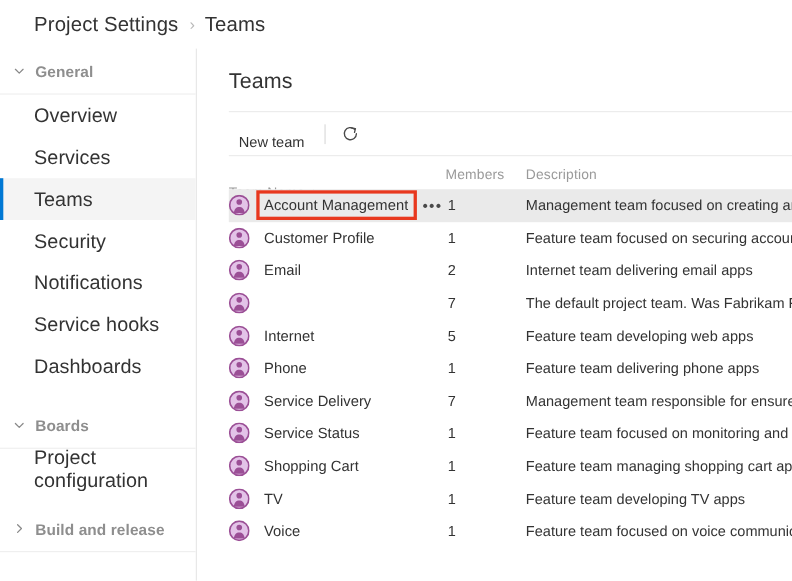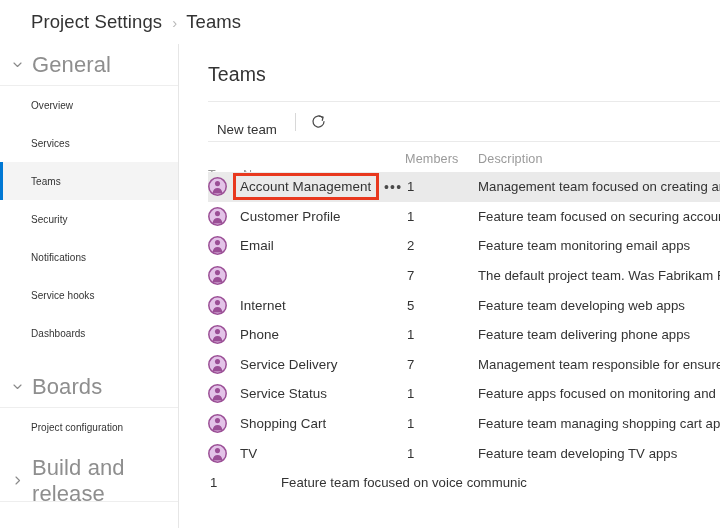--- a/index.html
+++ b/index.html
@@ -69,37 +69,37 @@
     height: 16px;
     display: flex;
     align-items: center;
     justify-content: center;
     color: #8a8a8a;
     flex: 0 0 auto;
     margin-right: 7px;
   }
   .side-group .chev svg { display: block; }
   .side-group-label {
-    font-size: 22px;
+    font-size: 14px;
     color: #8e8e8e;
-    font-weight: 400;
+    font-weight: 700;
     letter-spacing: 0.1px;
   }
 
   .side-item {
     position: relative;
     height: 38px;
     display: flex;
     align-items: center;
     padding-left: 31px;
     cursor: pointer;
     background: transparent;
   }
   .side-item-label {
-    font-size: 10px;
+    font-size: 18px;
     color: #333333;
     letter-spacing: 0.05px;
   }
   .side-item.selected {
     background: #f4f4f4;
   }
   .side-item.selected::before {
     content: "";
     position: absolute;
     left: 0; top: 0;
@@ -415,21 +415,21 @@
                     <circle cx="9.5" cy="9.5" r="8.7" fill="#e3c3e8" stroke="#9b4f96" stroke-width="1.5"></circle>
                     <circle cx="9.5" cy="6.6" r="2.55" fill="#9b4f96"></circle>
                     <path d="M4.6 16.6 C4.9 12.9 6.9 11.1 9.5 11.1 C12.1 11.1 14.1 12.9 14.4 16.6 Z" fill="#9b4f96"></path>
                   </svg>
                 </span>
                 <span class="name-wrap">
                   <span class="team-name">Email</span>
                 </span>
               </div>
               <div class="cell-mem">2</div>
-              <div class="cell-desc">Feature team monitoring email apps</div>
+              <div class="cell-desc">Internet team delivering email apps</div>
             </div>
             <div class="grid-row">
               <div class="cell-name">
                 <span class="avatar">
                   <svg width="19" height="19" viewBox="0 0 19 19">
                     <circle cx="9.5" cy="9.5" r="8.7" fill="#e3c3e8" stroke="#9b4f96" stroke-width="1.5"></circle>
                     <circle cx="9.5" cy="6.6" r="2.55" fill="#9b4f96"></circle>
                     <path d="M4.6 16.6 C4.9 12.9 6.9 11.1 9.5 11.1 C12.1 11.1 14.1 12.9 14.4 16.6 Z" fill="#9b4f96"></path>
                   </svg>
                 </span>
@@ -492,21 +492,21 @@
                     <circle cx="9.5" cy="9.5" r="8.7" fill="#e3c3e8" stroke="#9b4f96" stroke-width="1.5"></circle>
                     <circle cx="9.5" cy="6.6" r="2.55" fill="#9b4f96"></circle>
                     <path d="M4.6 16.6 C4.9 12.9 6.9 11.1 9.5 11.1 C12.1 11.1 14.1 12.9 14.4 16.6 Z" fill="#9b4f96"></path>
                   </svg>
                 </span>
                 <span class="name-wrap">
                   <span class="team-name">Service Status</span>
                 </span>
               </div>
               <div class="cell-mem">1</div>
-              <div class="cell-desc">Feature apps focused on monitoring and </div>
+              <div class="cell-desc">Feature team focused on monitoring and </div>
             </div>
             <div class="grid-row">
               <div class="cell-name">
                 <span class="avatar">
                   <svg width="19" height="19" viewBox="0 0 19 19">
                     <circle cx="9.5" cy="9.5" r="8.7" fill="#e3c3e8" stroke="#9b4f96" stroke-width="1.5"></circle>
                     <circle cx="9.5" cy="6.6" r="2.55" fill="#9b4f96"></circle>
                     <path d="M4.6 16.6 C4.9 12.9 6.9 11.1 9.5 11.1 C12.1 11.1 14.1 12.9 14.4 16.6 Z" fill="#9b4f96"></path>
                   </svg>
                 </span>
@@ -527,20 +527,32 @@
                   </svg>
                 </span>
                 <span class="name-wrap">
                   <span class="team-name">TV</span>
                 </span>
               </div>
               <div class="cell-mem">1</div>
               <div class="cell-desc">Feature team developing TV apps</div>
             </div>
             <div class="grid-row">
+              <div class="cell-name">
+                <span class="avatar">
+                  <svg width="19" height="19" viewBox="0 0 19 19">
+                    <circle cx="9.5" cy="9.5" r="8.7" fill="#e3c3e8" stroke="#9b4f96" stroke-width="1.5"></circle>
+                    <circle cx="9.5" cy="6.6" r="2.55" fill="#9b4f96"></circle>
+                    <path d="M4.6 16.6 C4.9 12.9 6.9 11.1 9.5 11.1 C12.1 11.1 14.1 12.9 14.4 16.6 Z" fill="#9b4f96"></path>
+                  </svg>
+                </span>
+                <span class="name-wrap">
+                  <span class="team-name">Voice</span>
+                </span>
+              </div>
               <div class="cell-mem">1</div>
               <div class="cell-desc">Feature team focused on voice communic</div>
             </div>
           </div>
       </div>
     </div>
   </div>
 </div>
 
 </body></html>

